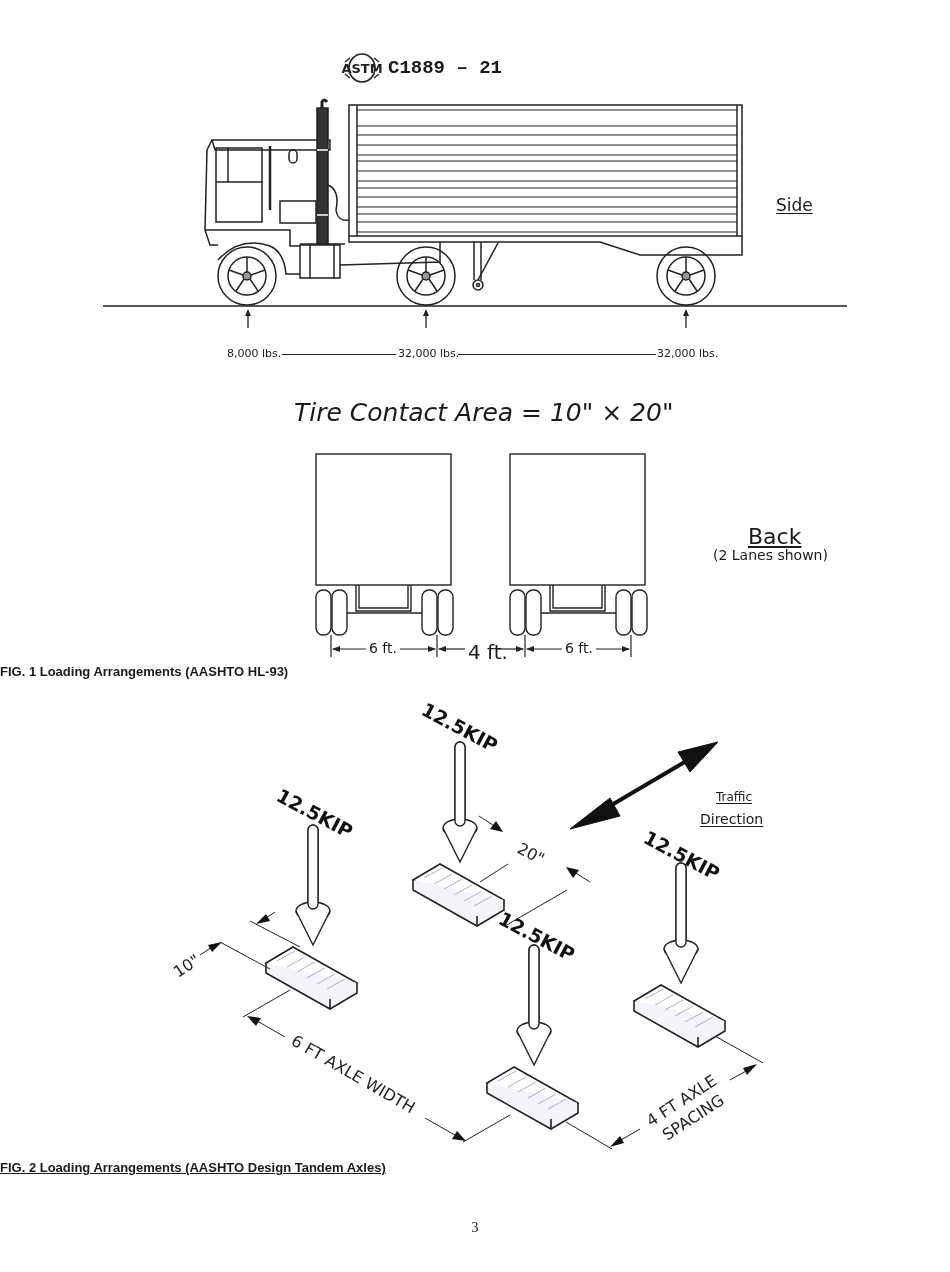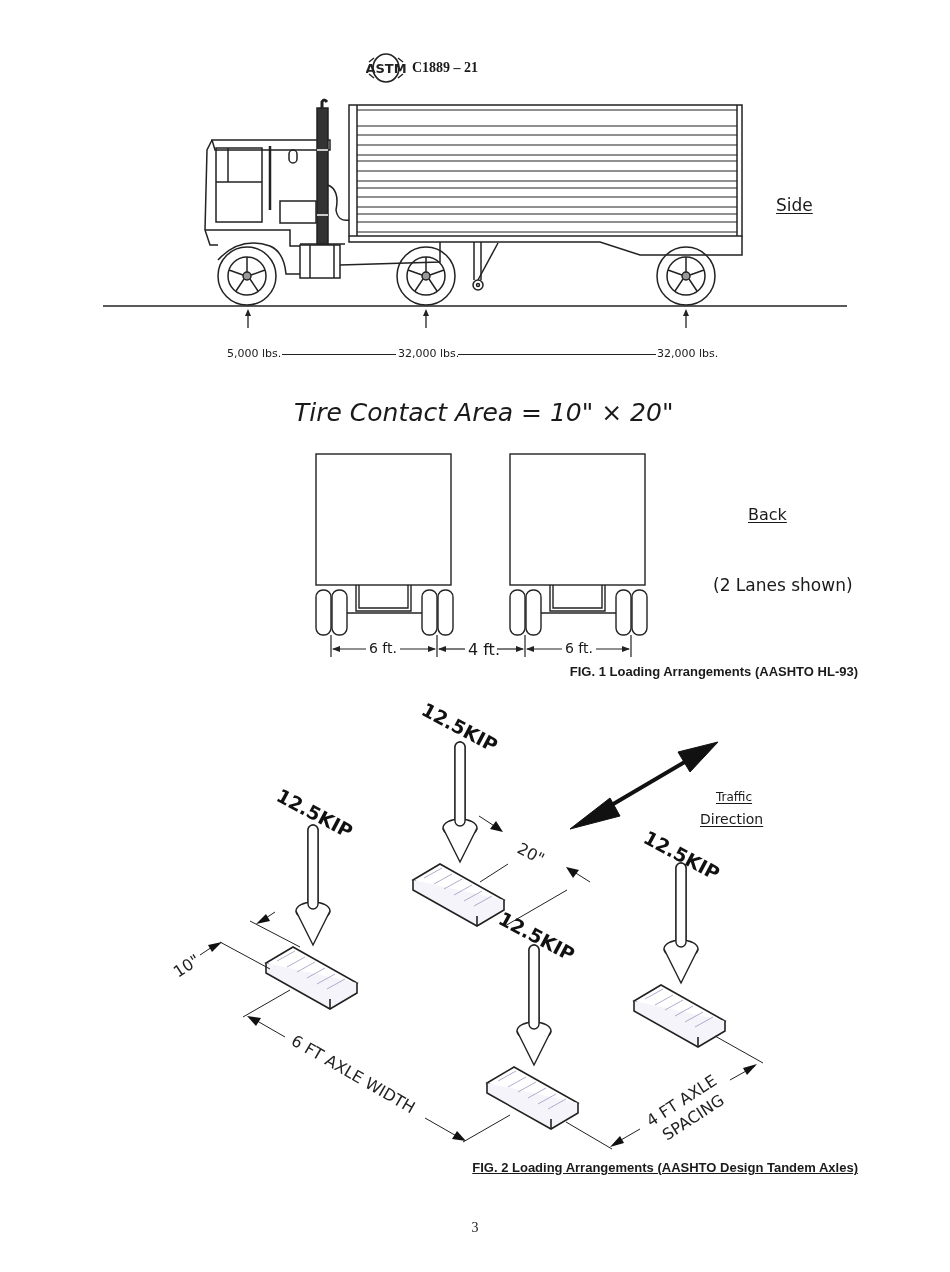--- a/index.html
+++ b/index.html
@@ -1,22 +1,22 @@
 <!DOCTYPE html>
 <html><head>
 <meta charset="utf-8">
 <style>
   html, body { margin: 0; padding: 0; background: #ffffff; }
   body { width: 950px; height: 1272px; position: relative; overflow: hidden; font-family: "Liberation Sans", sans-serif; color: #1a1a1a; }
   .abs { position: absolute; }
   .header { left: 0; top: 50px; width: 844px; height: 36px; display: flex; justify-content: center; align-items: center; gap: 6px; }
-  .header-title { font-family: Liberation Serif, serif; font-weight: bold; font-size: 14px; }
+  .header-title { font-family: Liberation Mono, monospace; font-weight: bold; font-size: 19px; }
   .lbl { font-family: "DejaVu Sans", sans-serif; position: absolute; white-space: nowrap; }
   .u { text-decoration: underline; text-underline-offset: 2px; }
-  .caption { font-family: "Liberation Sans", sans-serif; font-weight: bold; font-size: 13px; position: absolute; left: 0; width: 850px; text-align: right; padding-left: 8px; }
+  .caption { font-family: "Liberation Sans", sans-serif; font-weight: bold; font-size: 13px; position: absolute; left: 0; width: 850px; text-align: left; }
   .pagenum { font-family: "Liberation Serif", serif; font-size: 14px; position: absolute; left: 0; width: 950px; text-align: center; }
   svg text { font-family: "DejaVu Sans", sans-serif; }
   .kip { font-family: "DejaVu Sans", sans-serif; font-weight: bold; font-size: 19px; fill: #111; }
   .dim { font-family: "DejaVu Sans", sans-serif; font-size: 16px; fill: #222; }
 </style>
 </head>
 <body>
 
 <div class="abs header">
   <svg width="40" height="32" viewBox="0 0 40 32">
@@ -110,21 +110,21 @@
   </g>
   <g fill="#222">
     <path d="M248 309 L245 316 L251 316 Z"></path>
     <path d="M426 309 L423 316 L429 316 Z"></path>
     <path d="M686 309 L683 316 L689 316 Z"></path>
   </g>
 </svg>
 
 <div class="lbl u" style="left:776px;top:195px;font-size:17px;text-align:center;">Side</div>
 
-<div class="lbl" style="left:227px;top:347px;font-size:11px;">5,000 lbs.</div>
+<div class="lbl" style="left:227px;top:347px;font-size:11px;">8,000 lbs.</div>
 <div class="abs" style="left:282px;top:354px;width:114px;height:1px;background:#222;"></div>
 <div class="lbl" style="left:398px;top:347px;font-size:11px;">32,000 lbs.</div>
 <div class="abs" style="left:458px;top:354px;width:198px;height:1px;background:#222;"></div>
 <div class="lbl" style="left:657px;top:347px;font-size:11px;">32,000 lbs.</div>
 
 <div class="lbl" style="left:294px;top:398px;font-size:25px;font-style:italic;">Tire Contact Area = 10" × 20"</div>
 
 <svg class="abs" style="left:300px;top:445px" width="360" height="215" viewBox="300 445 360 215">
   <g stroke="#222" fill="#fff" stroke-width="1.4">
 
@@ -162,25 +162,25 @@
   <g fill="#222">
     <path d="M332 649 L340 646 L340 652 Z"></path>
     <path d="M436 649 L428 646 L428 652 Z"></path>
     <path d="M438 649 L446 646 L446 652 Z"></path>
     <path d="M524 649 L516 646 L516 652 Z"></path>
     <path d="M526 649 L534 646 L534 652 Z"></path>
     <path d="M630 649 L622 646 L622 652 Z"></path>
   </g>
 </svg>
 <div class="lbl" style="left:369px;top:640px;font-size:14px;">6 ft.</div>
-<div class="lbl" style="left:468px;top:640px;font-size:16px;">4 ft.</div>
+<div class="lbl" style="left:468px;top:640px;font-size:20px;">4 ft.</div>
 <div class="lbl" style="left:565px;top:640px;font-size:14px;">6 ft.</div>
 
-<div class="lbl u" style="left:748px;top:505px;font-size:16px;">Back</div>
-<div class="lbl" style="left:713px;top:575px;font-size:17px;">(2 Lanes shown)</div>
+<div class="lbl u" style="left:748px;top:524px;font-size:22px;">Back</div>
+<div class="lbl" style="left:713px;top:547px;font-size:14px;">(2 Lanes shown)</div>
 
 <div class="caption" style="top:664px;">FIG. 1 Loading Arrangements (AASHTO HL-93)</div>
 
 <svg class="abs" style="left:0;top:690px" width="950" height="470" viewBox="0 690 950 470">
   <defs>
     <g id="padload">
 
       <rect x="-5" y="-150" width="10" height="82" fill="#fff" stroke="#222" stroke-width="1.4" rx="5"></rect>
 
       <ellipse cx="0" cy="-64" rx="17" ry="9" fill="#fff" stroke="#222" stroke-width="1.4"></ellipse>

